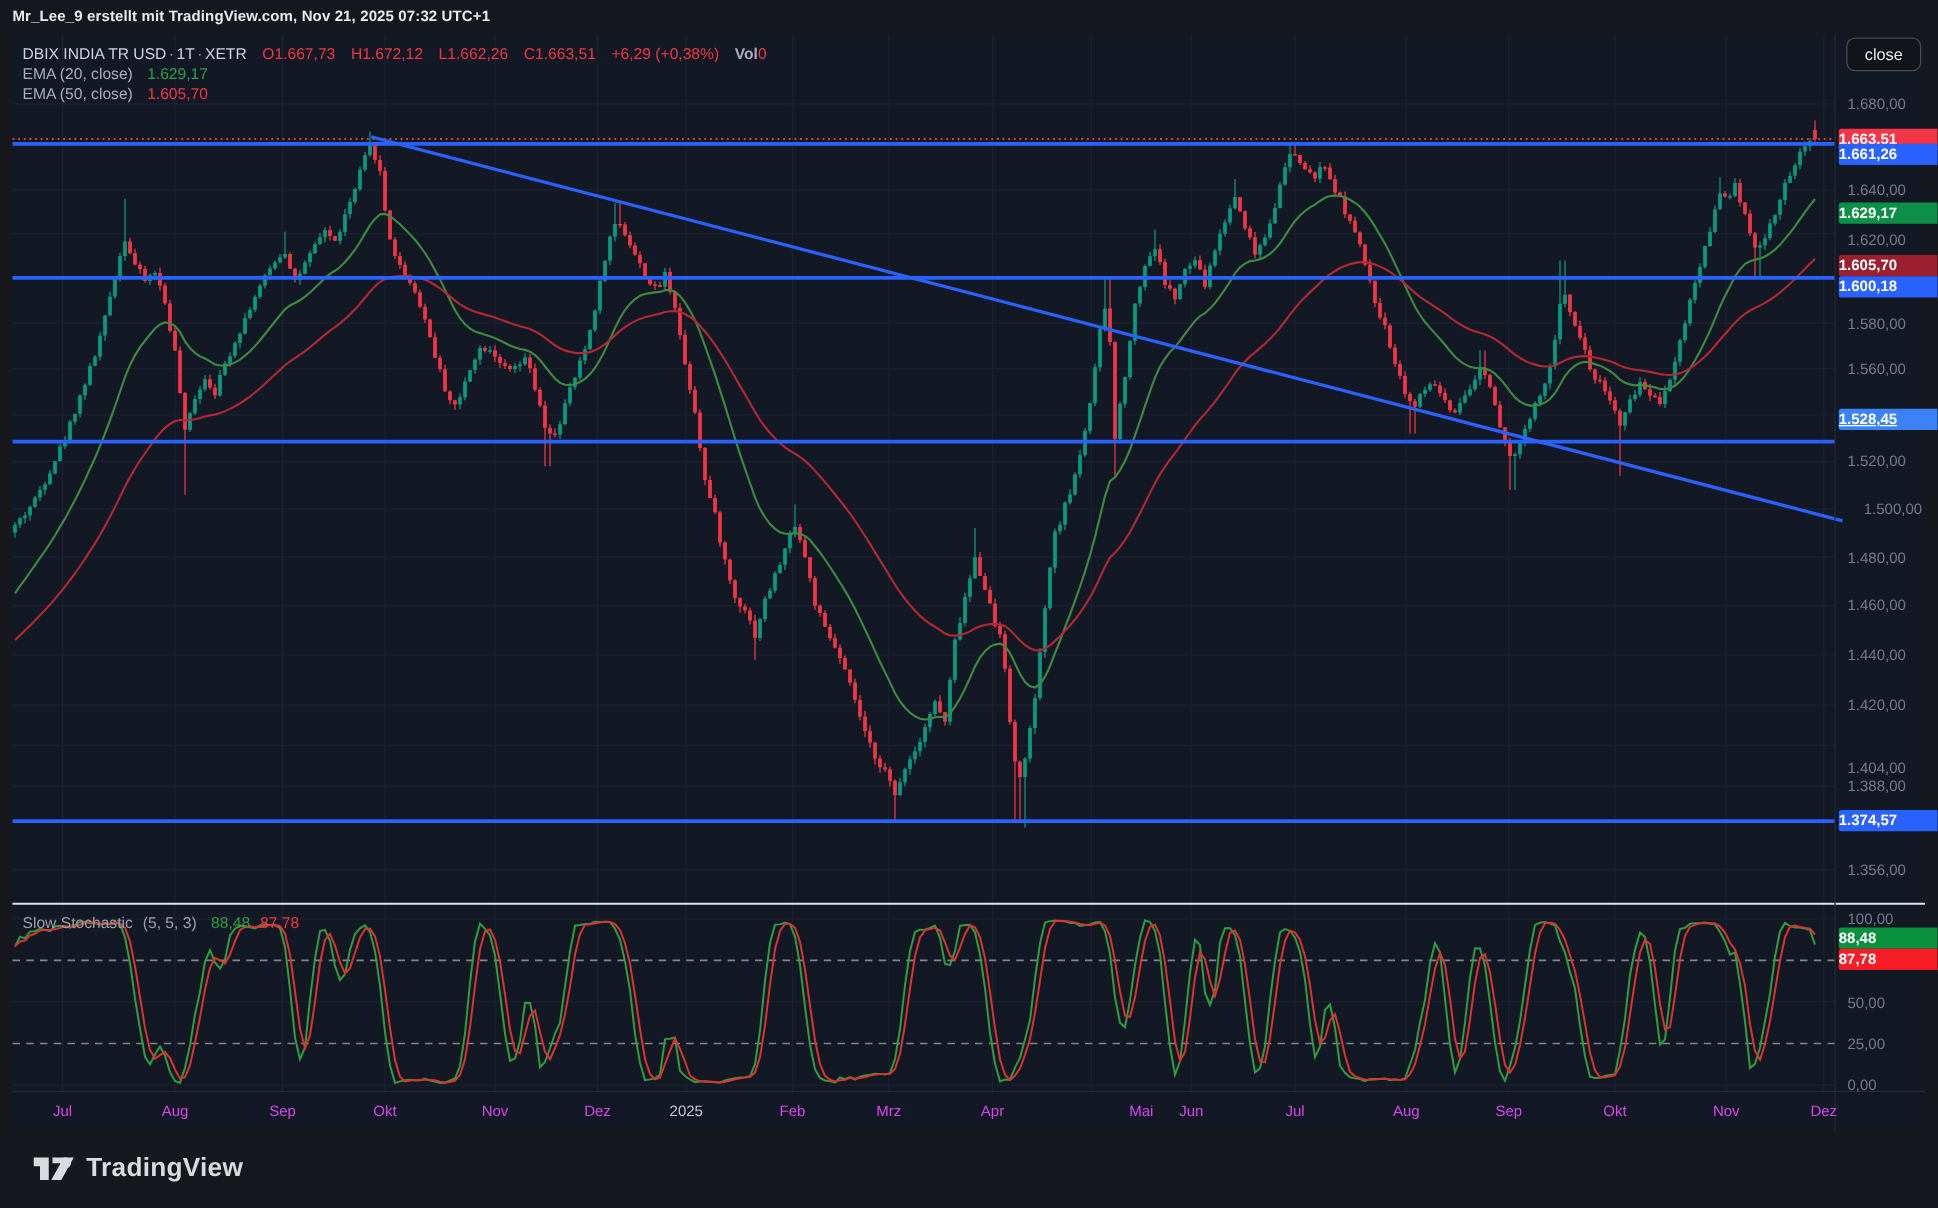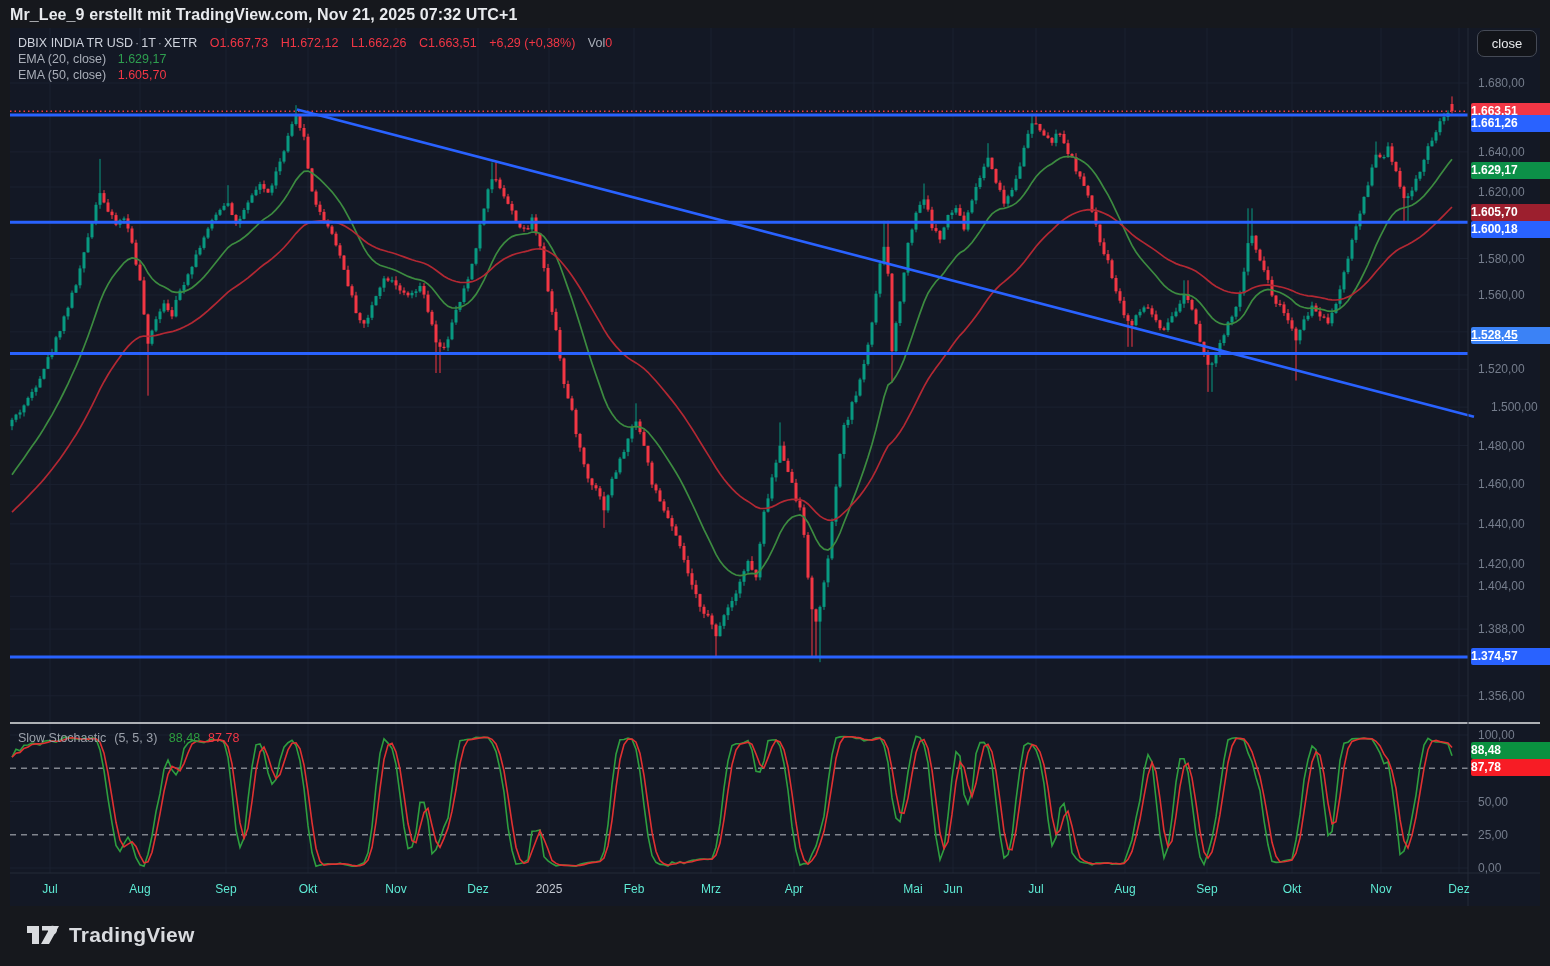--- a/index.html
+++ b/index.html
@@ -3,40 +3,40 @@
 <meta charset="utf-8">
 <style>
   html,body{margin:0;padding:0;}
   body{
     position:relative;width:1550px;height:966px;overflow:hidden;
     background:#16181d;font-family:"Liberation Sans",sans-serif;
     -webkit-font-smoothing:antialiased;
   }
   #chart-svg{position:absolute;left:0;top:0;}
   .overlay{position:absolute;white-space:nowrap;}
-  .attribution{left:10px;top:6px;font-size:16px;font-weight:bold;color:#e8eaee;letter-spacing:.1px;}
+  .attribution{left:10px;top:6px;font-size:12px;font-weight:bold;color:#e8eaee;letter-spacing:.1px;}
   .legend{left:18px;font-size:12.5px;color:#cfd3dd;}
   .legend .tok{margin-right:9px;}
   .legend .sep{margin:0 2px;color:#9aa0ab;}
   .legend .red{color:#f23645;}
-  .legend .dim{color:#a9aeb8;}
+  .legend .dim{color:#a9aeb8;font-weight:bold;}
   .legend .green{color:#2e9e4f;}
   .ema-row{font-size:12.5px;color:#a9aeb8;}
   .ema-row .val{margin-left:8px;}
   .point-btn{
     left:1477px;top:30px;width:60px;height:27px;line-height:25px;box-sizing:border-box;
     border:1px solid #454a56;border-radius:7px;background:#121419;color:#e8eaec;
     font-size:13px;text-align:center;cursor:pointer;
   }
   .axis-tick{left:1478px;font-size:12px;color:#757d8c;}
   .badge{
     left:1471px;width:92px;height:17px;line-height:17px;border-radius:2px;
     font-size:12px;font-weight:bold;color:#fff;text-align:left;
   }
-  .month{font-size:12px;color:#5eead4;top:882px;transform:translateX(-50%);}
+  .month{font-size:12px;color:#d946ef;top:882px;transform:translateX(-50%);}
   .month.year{color:#c3c8d1;}
   .stoch-legend{left:18px;top:731px;font-size:12.5px;color:#9ba0aa;}
   .stoch-legend .tok{margin-right:8px;}
   .stoch-legend .green{color:#2e9e3f;}
   .stoch-legend .red{color:#f23645;}
   .logo{left:26px;top:922px;display:flex;align-items:center;color:#d9dbdf;}
   .logo-text{font-size:21px;font-weight:bold;margin-left:9px;letter-spacing:.2px;}
 </style>
 </head>
 <body>
@@ -505,21 +505,21 @@
     <div class="overlay axis-tick" style="top: 185px;">1.620,00</div>
     <div class="overlay axis-tick" style="top: 251.52px;">1.580,00</div>
     <div class="overlay axis-tick" style="top: 287.955px;">1.560,00</div>
     <div class="overlay axis-tick" style="top: 324.86px;">1.540,00</div>
     <div class="overlay axis-tick" style="top: 362.247px;">1.520,00</div>
     <div class="overlay axis-tick" style="top: 400.13px; margin-left: 13px;">1.500,00</div>
     <div class="overlay axis-tick" style="top: 438.521px;">1.480,00</div>
     <div class="overlay axis-tick" style="top: 477.434px;">1.460,00</div>
     <div class="overlay axis-tick" style="top: 516.884px;">1.440,00</div>
     <div class="overlay axis-tick" style="top: 556.886px;">1.420,00</div>
-    <div class="overlay axis-tick" style="top: 579px;">1.404,00</div>
+    <div class="overlay axis-tick" style="top: 607px;">1.404,00</div>
     <div class="overlay axis-tick" style="top: 622.076px;">1.388,00</div>
     <div class="overlay axis-tick" style="top: 688.786px;">1.356,00</div>
     <div class="overlay badge" style="top: 102.712px; background: rgb(242, 54, 69);">1.663,51</div>
     <div class="overlay badge" style="top: 115px; background: rgb(41, 98, 255);">1.661,26</div>
     <div class="overlay badge" style="top: 162.371px; background: rgb(12, 144, 72);">1.629,17</div>
     <div class="overlay badge" style="top: 203.873px; background: rgb(156, 31, 46);">1.605,70</div>
     <div class="overlay badge" style="top: 220.873px; background: rgb(41, 98, 255);">1.600,18</div>
     <div class="overlay badge" style="top: 327px; background: #3b82f6; text-decoration: underline;">1.528,45</div>
     <div class="overlay badge" style="top: 648.384px; background: rgb(41, 98, 255);">1.374,57</div>
   </div>

